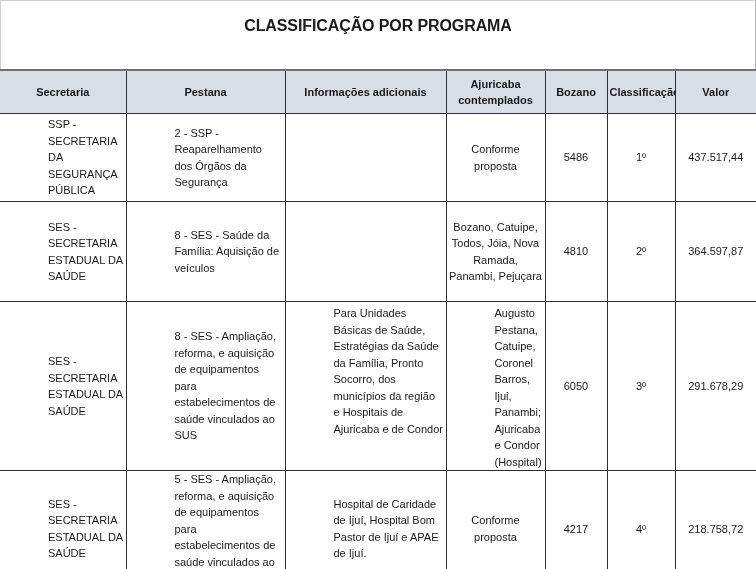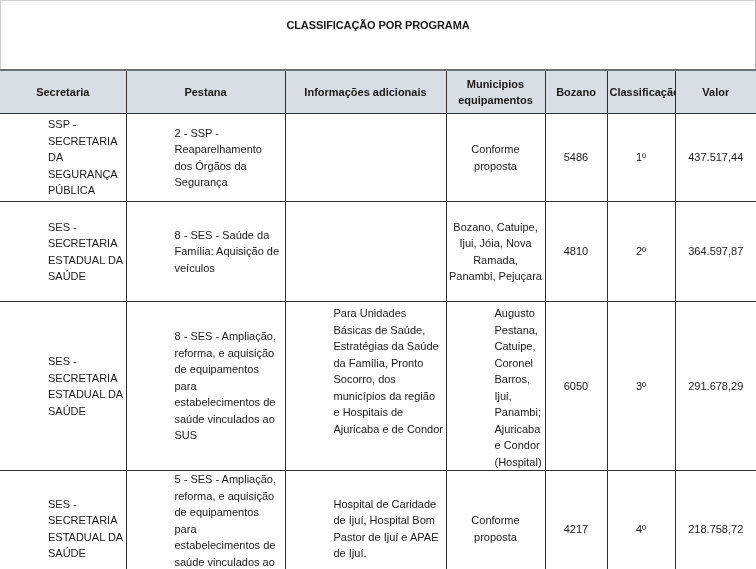--- a/index.html
+++ b/index.html
@@ -23,21 +23,21 @@
       border-left: 1px solid #d0d0d0;
       border-right: 1px solid #b8b8b8;
       border-top: 1px solid #d0d0d0;
     }
     .title {
       position: absolute;
       left: 0; top: 0;
       width: 756px;
       height: 51px;
       text-align: center;
-      font-size: 11px;
+      font-size: 16px;
       font-weight: bold;
       line-height: 51px;
       letter-spacing: -0.1px;
     }
     table {
       position: absolute;
       left: 0;
       top: 69px;
       border-collapse: collapse;
       table-layout: fixed;
@@ -85,41 +85,41 @@
     <col style="width:99px">
     <col style="width:62px">
     <col style="width:68px">
     <col style="width:81px">
   </colgroup>
   <thead>
     <tr>
       <th>Secretaria</th>
       <th>Pestana</th>
       <th>Informações adicionais</th>
-      <th>Municipios equipamentos</th>
+      <th>Ajuricaba contemplados</th>
       <th>Bozano</th>
       <th>Classificação</th>
       <th>Valor</th>
     </tr>
   </thead>
   <tbody>
     <tr class="r1">
       <td class="left">SSP - SECRETARIA DA SEGURANÇA PÚBLICA</td>
       <td class="left">2 - SSP - Reaparelhamento dos Órgãos da Segurança</td>
       <td class="left info"></td>
       <td class="center">Conforme proposta</td>
       <td class="center">5486</td>
       <td class="center">1º</td>
       <td class="center">437.517,44</td>
     </tr>
     <tr class="r2">
       <td class="left">SES - SECRETARIA ESTADUAL DA SAÚDE</td>
       <td class="left">8 - SES - Saúde da Família: Aquisição de veículos</td>
       <td class="left info"></td>
-      <td class="center">Bozano, Catuipe, Ijui, Jóia, Nova Ramada, Panambi, Pejuçara</td>
+      <td class="center">Bozano, Catuipe, Todos, Jóia, Nova Ramada, Panambi, Pejuçara</td>
       <td class="center">4810</td>
       <td class="center">2º</td>
       <td class="center">364.597,87</td>
     </tr>
     <tr class="r3">
       <td class="left">SES - SECRETARIA ESTADUAL DA SAÚDE</td>
       <td class="left">8 - SES - Ampliação, reforma, e aquisição de equipamentos para estabelecimentos de saúde vinculados ao SUS</td>
       <td class="left info">Para Unidades Básicas de Saúde, Estratégias da Saúde da Família, Pronto Socorro, dos municípios da região e Hospitais de Ajuricaba e de Condor</td>
       <td class="left muni">Augusto Pestana, Catuipe, Coronel Barros, Ijui, Panambi; Ajuricaba e Condor (Hospital)</td>
       <td class="center">6050</td>

